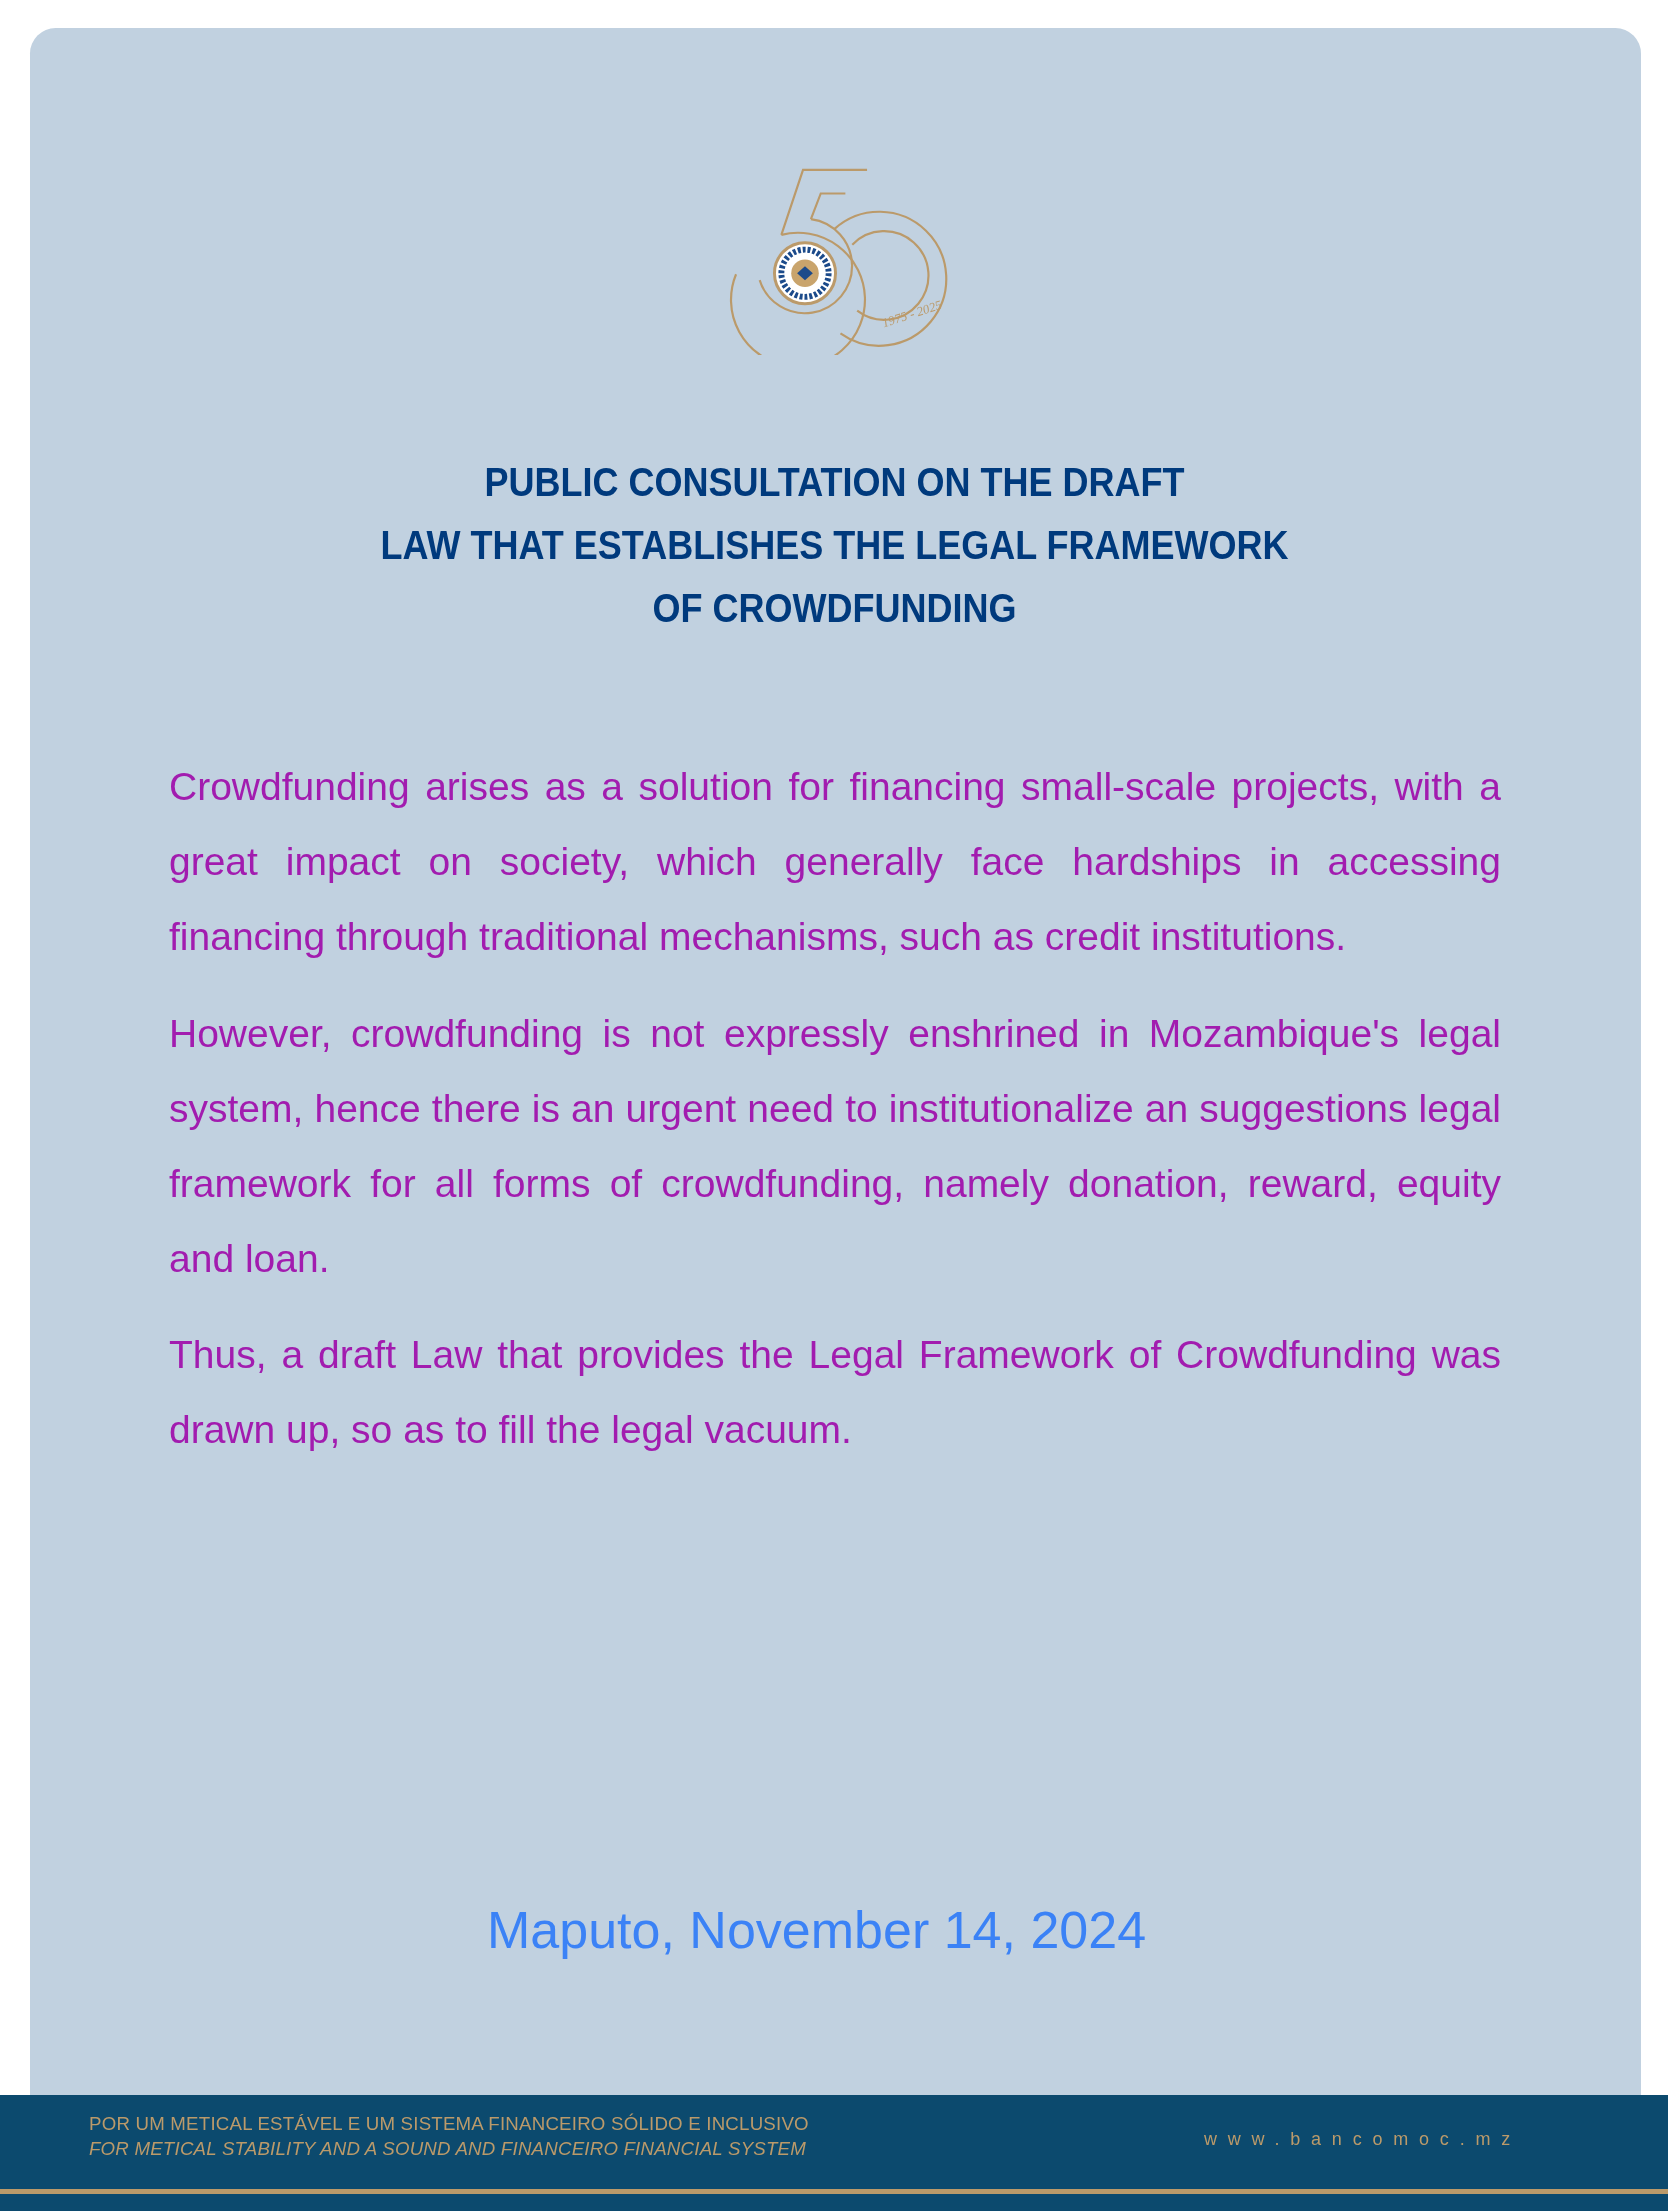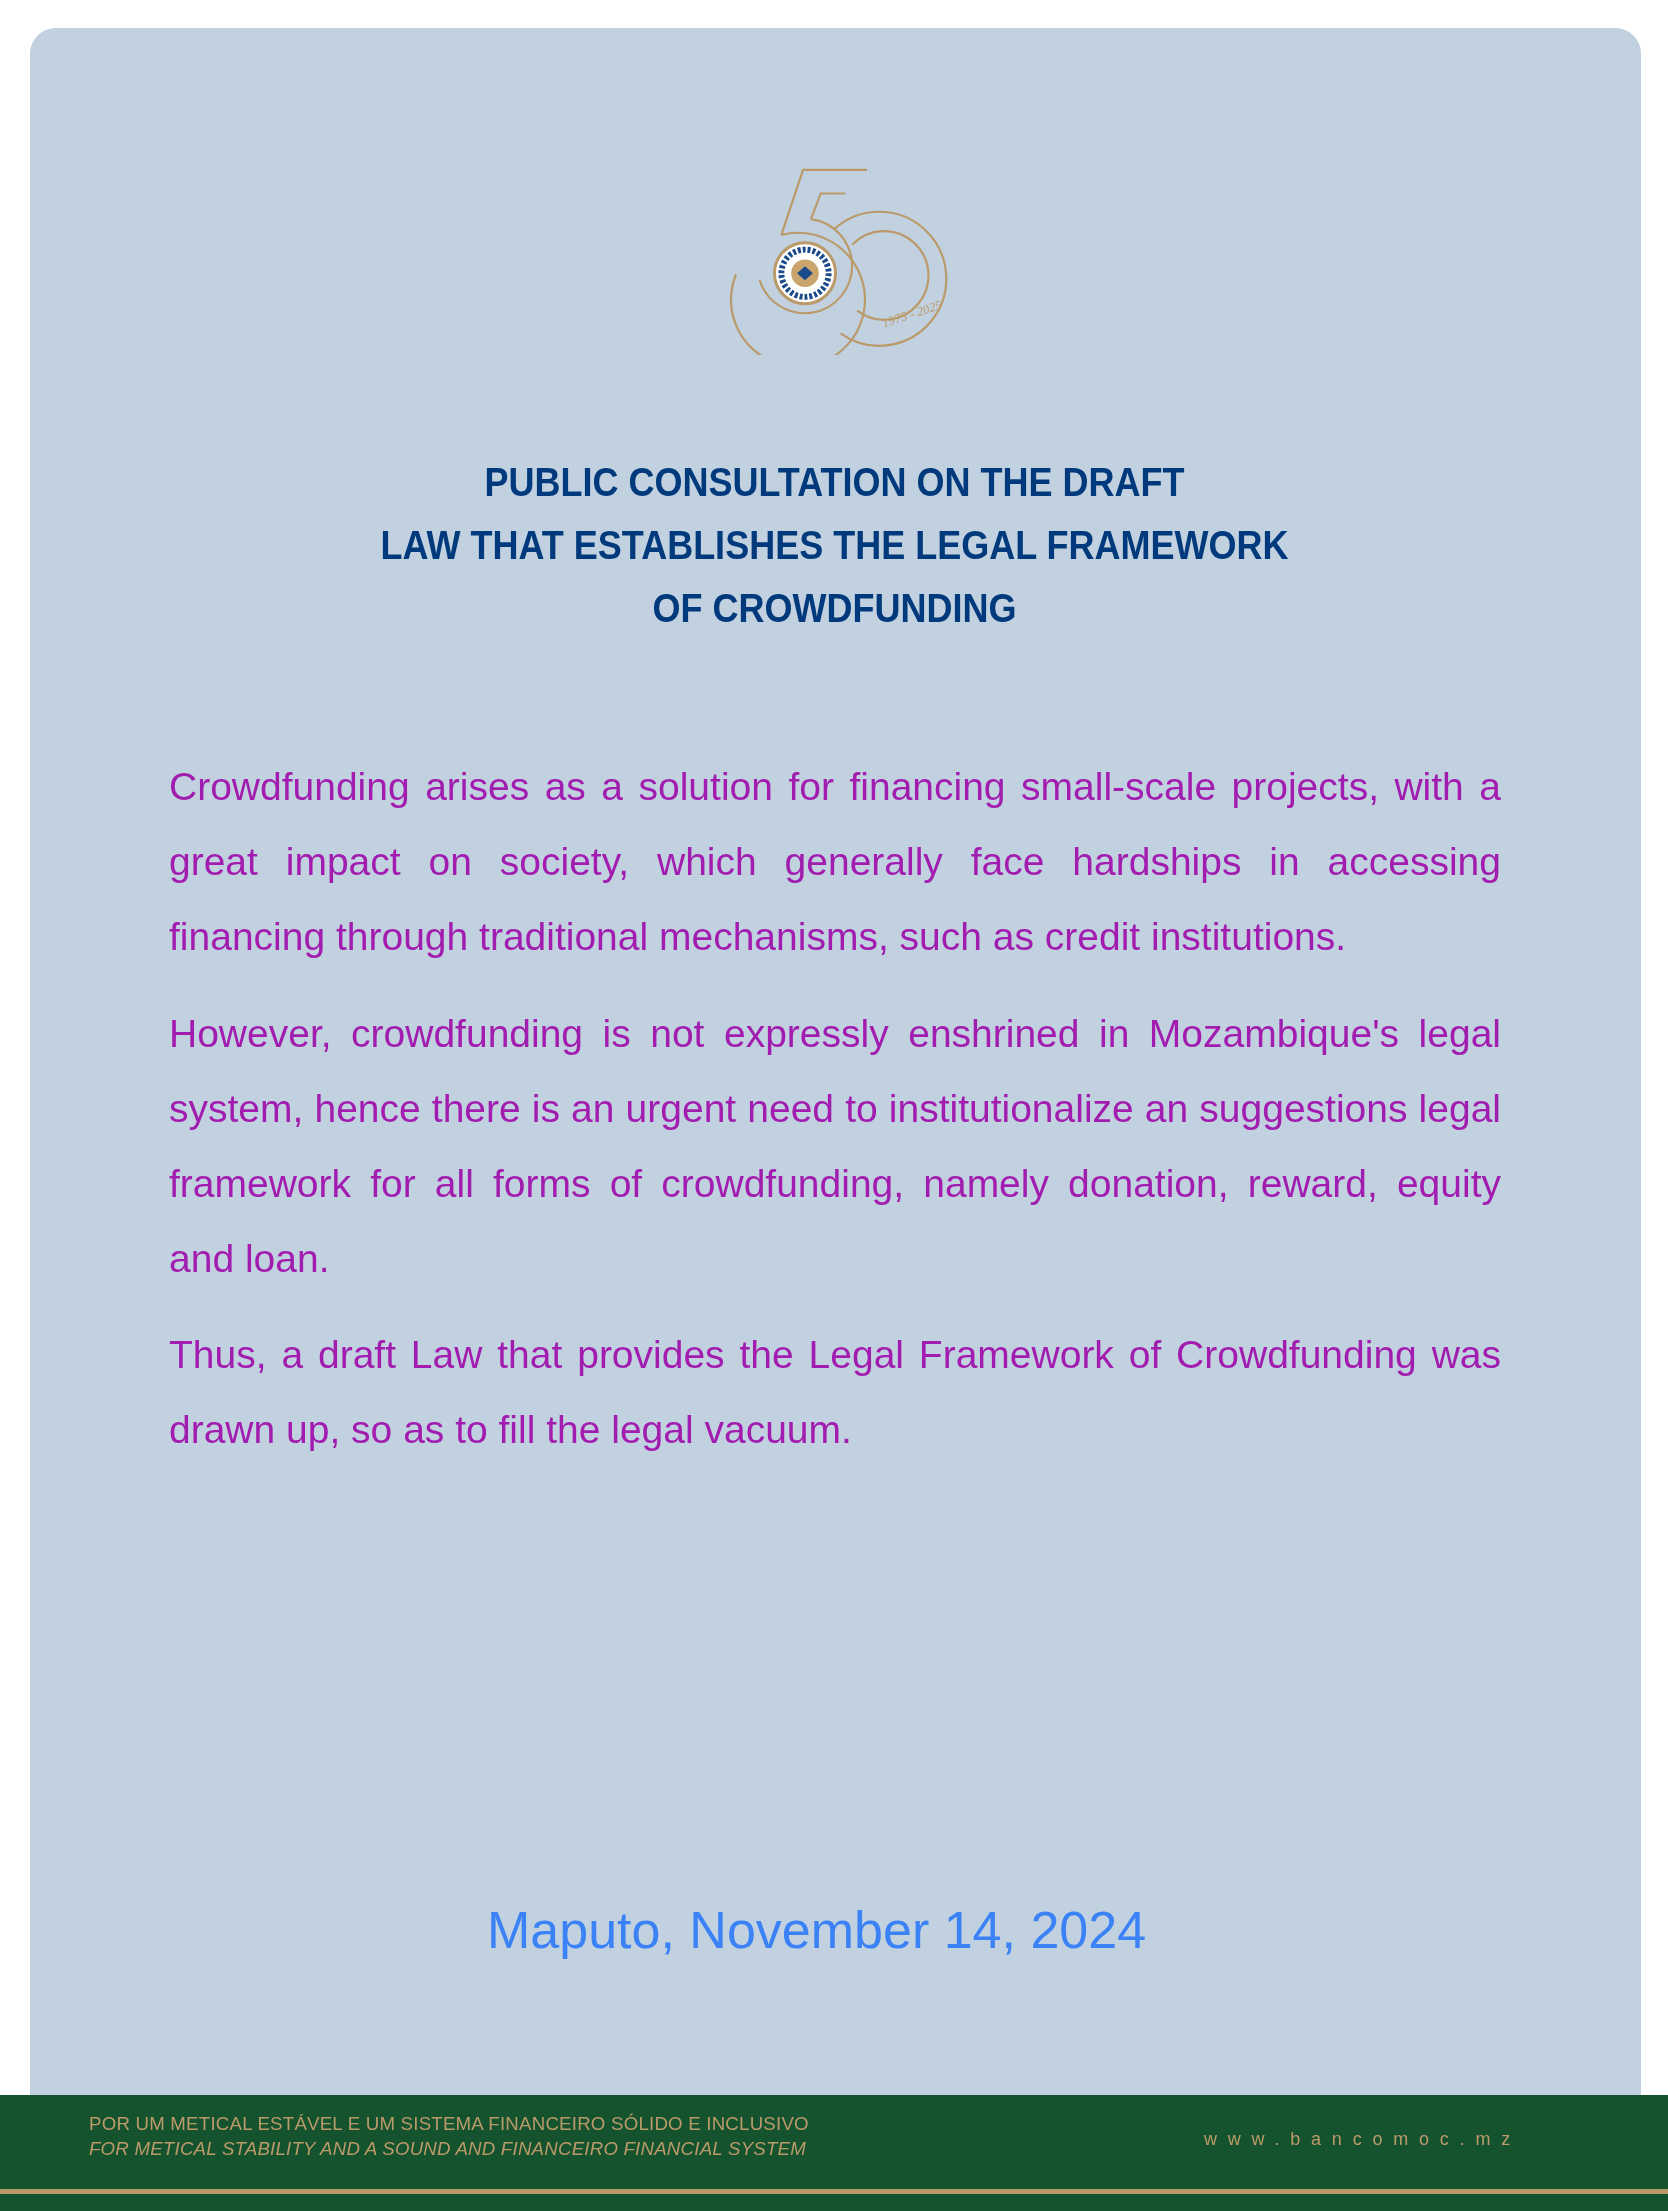--- a/index.html
+++ b/index.html
@@ -29,21 +29,21 @@
   .body p {
     margin: 0 0 21.7px 0; text-align: justify; text-align-last: left;
   }
   .date {
     position: absolute; left: 487px; top: 1901px; color: #3b82f6;
     font-size: 52px; line-height: 59px;
     font-family: "Liberation Sans", "DejaVu Sans", sans-serif;
   }
   .footer {
     position: absolute; left: 0; top: 2095px; width: 1669px; height: 116px;
-    background: #14532d;
+    background: #0c4a6e;
   }
   .footer .stripe {
     position: absolute; left: 0; top: 94px; width: 100%; height: 4.9px; background: #bb9a6a;
   }
   .footer .slogan {
     position: absolute; left: 89px; top: 15.8px; color: #bb9a6a; font-size: 18.7px; line-height: 25.6px;
     letter-spacing: 0.2px;
   }
   .footer .slogan .en { font-style: italic; }
   .footer .url {

